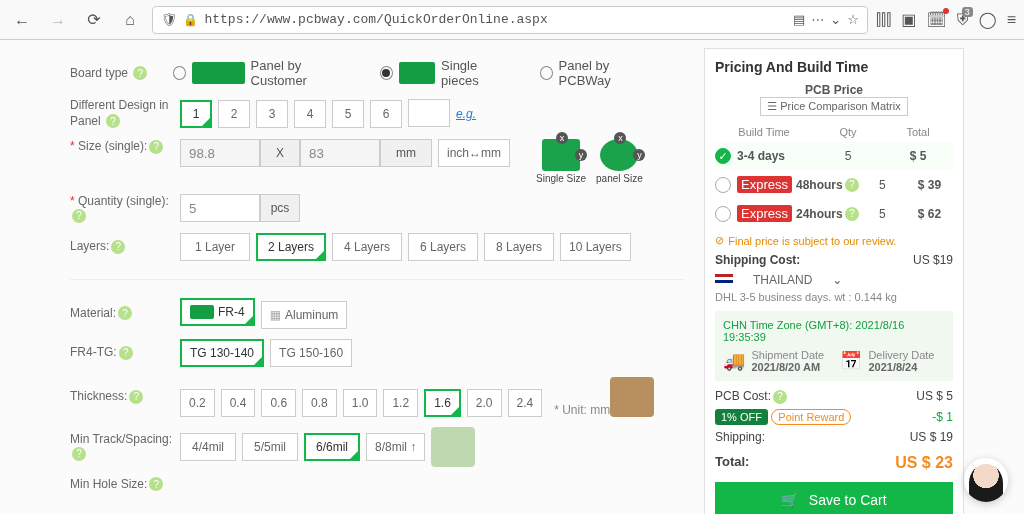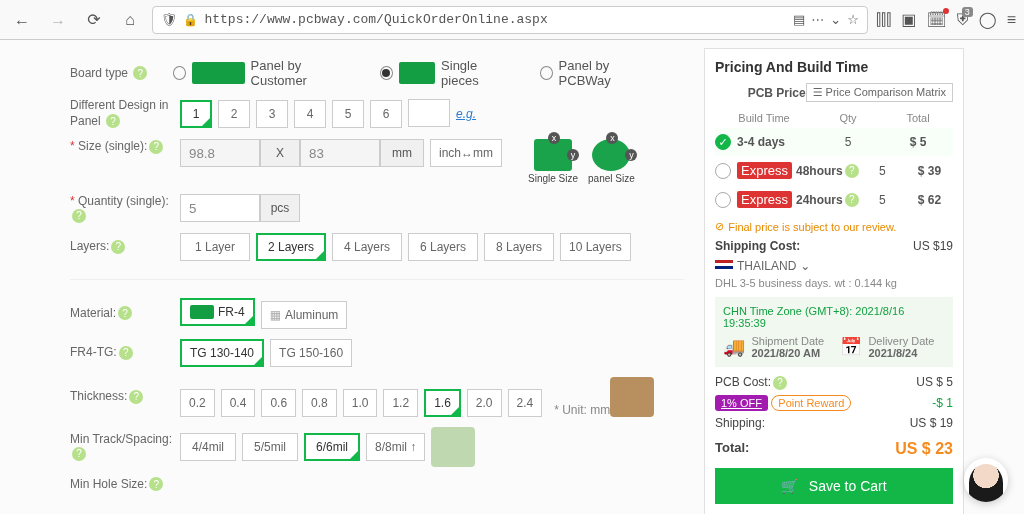--- a/index.html
+++ b/index.html
@@ -33,37 +33,37 @@
   .opt.med { min-width:56px; }
   .txt-in { width:80px; height:28px; border:1px solid #ccc; background:#f5f5f5; padding:0 8px; color:#888; }
   .unitbox { width:40px; height:28px; border:1px solid #ccc; background:#f0f0f0; display:inline-flex; align-items:center; justify-content:center; }
   .eg { color:#2a7cd0; text-decoration:underline; font-style:italic; margin-left:6px; }
   .divider { height:1px; background:#eee; margin:18px 0; }
   .img-placeholder { width:44px; height:40px; background:#c0d8b0; border-radius:4px; display:inline-block; margin-right:4px; position:relative; }
   .img-placeholder.brown { background:#b89060; }
   .img-placeholder.round { border-radius:50%; background:#7a7a7a; width:20px; height:20px; }
   .right h3 { font-size:14px; color:#333; margin-bottom:8px; }
   .pcomp { border:1px solid #ccc; font-size:11px; padding:2px 6px; color:#666; cursor:pointer; }
-  .price-head { display:flex; justify-content:flex-end; align-items:center; margin:6px 0; }
+  .price-head { display:flex; justify-content:space-between; align-items:center; margin:6px 0;flex-direction:column; }
   .thead { display:flex; font-size:11px; color:#888; padding:4px 0; }
   .thead div, .trow div { flex:1; text-align:center; }
   .thead div:first-child, .trow div:first-child { flex:1.4; text-align:center; }
   .trow { display:flex; align-items:center; padding:6px 0; font-size:12px; }
   .trow.sel-row { background:#f8fff8; }
   .radio2 { width:16px; height:16px; border:1px solid #aaa; border-radius:50%; display:inline-flex; align-items:center; justify-content:center; margin-right:6px; }
   .radio2.on { background:#12b748; border-color:#12b748; color:#fff; font-size:11px; }
   .express-tag { background:#d33; color:#fff; font-size:13px; padding:1px 4px; border-radius:2px; margin-right:4px; }
   .notice { color:#e78a00; font-size:11px; margin:6px 0; display:flex; align-items:center; gap:4px; }
   .ship-row { display:flex; justify-content:space-between; font-size:12px; color:#444; margin:6px 0; }
   .flag { width:18px; height:12px; background:linear-gradient(#b22 25%,#fff 25% 50%,#00247d 50% 75%,#fff 75%); display:inline-block; }
   .time-box { background:#f0f8f0; padding:8px; margin:8px 0; font-size:11px; }
   .time-box .tz { color:#12a040; }
   .ship-info { display:flex; gap:12px; margin-top:6px; color:#888; }
   .ship-info > div { flex:1; display:flex; gap:6px; align-items:center; }
-  .off-tag { background:#a21caf; color:#fff; font-size:11px; padding:2px 6px; border-radius:3px;text-decoration:underline; }
+  .off-tag { background:#15803d; color:#fff; font-size:11px; padding:2px 6px; border-radius:3px; }
   .reward-tag { border:1px solid #f58b1e; color:#f58b1e; font-size:11px; padding:1px 6px; border-radius:10px; }
   .total-row { display:flex; justify-content:space-between; font-size:13px; font-weight:bold; color:#444; margin:10px 0; }
   .total-row .price { color:#f58b1e; font-size:16px; }
   .save-btn { background:#12b748; color:#fff; text-align:center; padding:10px; font-size:14px; cursor:pointer; display:flex; align-items:center; justify-content:center; gap:10px; }
   .avatar { position:fixed; bottom:12px; right:16px; width:44px; height:44px; border-radius:50%; background:#fff; box-shadow:0 2px 8px rgba(0,0,0,0.2); overflow:hidden; display:flex; align-items:flex-end; justify-content:center; }
   .avatar-inner { width:34px; height:38px; background: radial-gradient(circle at 50% 30%, #f2d9c8 40%, transparent 41%), linear-gradient(#1a1a1a, #1a1a1a); border-radius:50% 50% 0 0; }
   .sizediag { display:inline-flex; gap:10px; margin-left:20px; font-size:10px; color:#444; text-align:center; }
   .dim-img { width:38px; height:32px; background:#1aa34a; border-radius:3px; display:block; margin:0 auto 2px; position:relative; }
   .dim-img.circ { border-radius:50%; }
   .arrow-lbl { position:absolute; background:#555; color:#fff; font-size:9px; width:12px; height:12px; border-radius:50%; display:flex; align-items:center; justify-content:center; }
@@ -121,21 +121,21 @@
     <div class="row">
       <div class="label" style="line-height:1.3"><span>Different Design in Panel</span> <span class="help">?</span></div>
       <div id="diff-design-opts"><span class="opt sel">1</span><span class="opt">2</span><span class="opt">3</span><span class="opt">4</span><span class="opt">5</span><span class="opt">6</span><input class="txt-in" style="width: 42px; background: rgb(255, 255, 255);"><span class="eg">e.g.</span></div>
     </div>
 
     <div class="row" style="align-items:flex-start">
       <div class="label"><span class="req">*</span> <span>Size (single):</span><span class="help">?</span></div>
       <input class="txt-in" value="98.8" style="">
       <span class="unitbox">X</span>
       <input class="txt-in" value="83" style="">
-      <span class="unitbox" style="width:44px">mm</span>
+      <span class="unitbox" style="width:52px">mm</span>
       <span class="opt" style="margin-left:6px">inch↔mm</span>
       <div class="sizediag">
         <div class="dg"><span class="dim-img">
               <span class="arrow-lbl" style="top:-7px;left:14px">x</span>
               <span class="arrow-lbl" style="right:-7px;top:10px">y</span>
             </span><span>Single Size</span></div>
         <div class="dg"><span class="dim-img circ">
               <span class="arrow-lbl" style="top:-7px;left:14px">x</span>
               <span class="arrow-lbl" style="right:-7px;top:10px">y</span>
             </span><span>panel Size</span></div>
@@ -238,21 +238,21 @@
           </div>
           <div>5</div>
           <div><b>$ 62</b></div>
         </div>
       </div>
     <div class="notice">⊘ <span>Final price is subject to our review.</span></div>
     <div class="ship-row">
         <b>Shipping Cost:</b>
         <span>US $19</span>
       </div>
-    <div style="font-size:12px;color:#666;display:flex;align-items:center;gap:4px;margin:4px 0">
+    <div style="font-size:12px;color:#666;display:flex;align-items:center;gap:20px;margin:4px 0">
         <span class="flag"></span>
         <span>THAILAND</span> 
         <span>⌄</span>
       </div>
     <div style="font-size:11px;color:#888">DHL   3-5 business days.    wt : 0.144 kg</div>
     <div class="time-box">
       <div class="tz">CHN Time Zone (GMT+8): 2021/8/16 19:35:39</div>
       <div class="ship-info">
         <div>
             <span style="font-size:18px">🚚</span>

